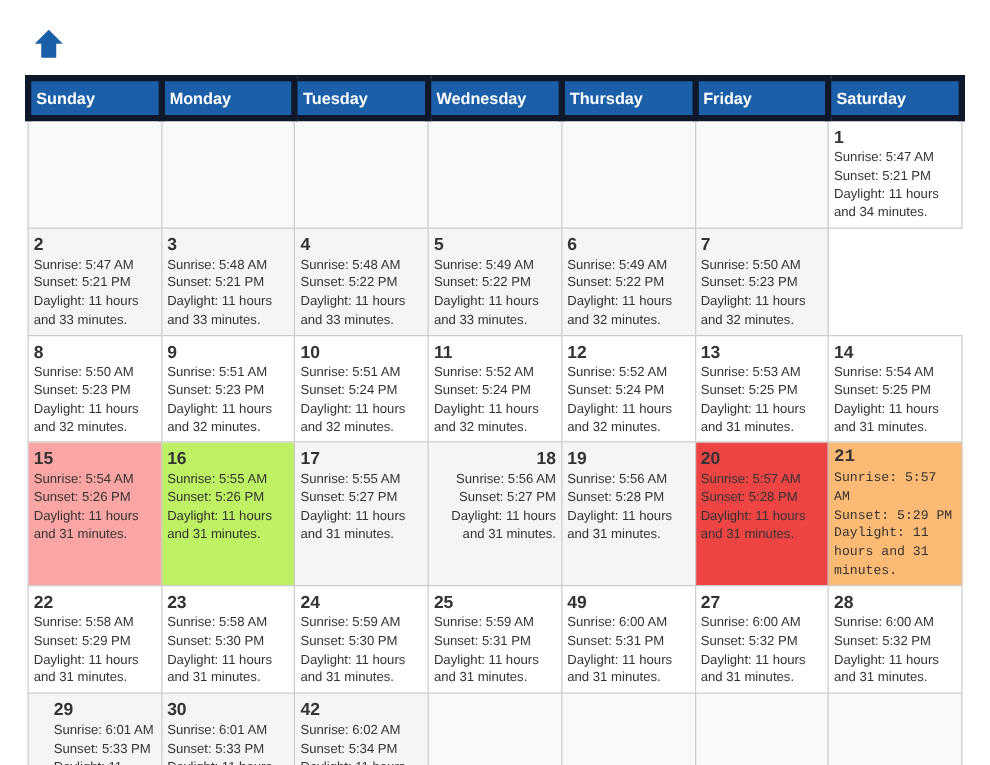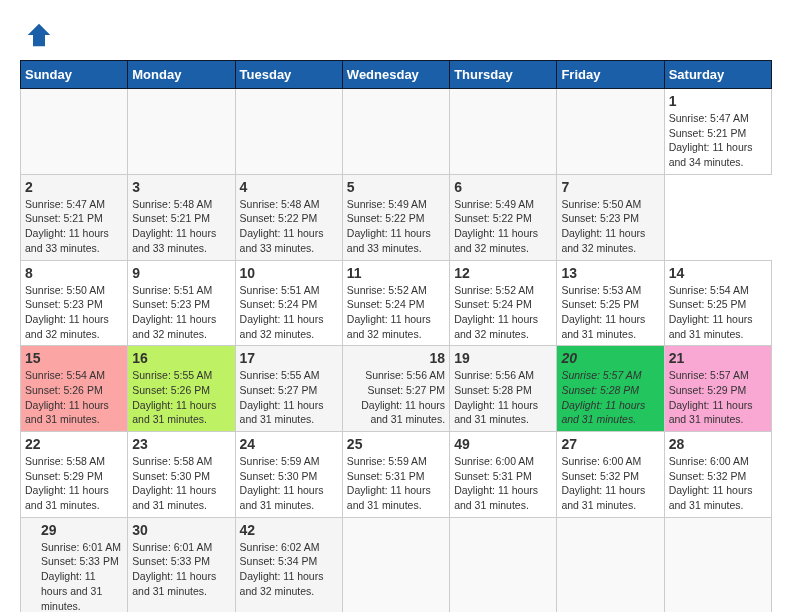--- a/index.html
+++ b/index.html
@@ -51,21 +51,21 @@
       border-collapse: collapse;
       font-size: 11px;
     }
     .calendar th {
       background: #1a5fa8;
       color: white;
       padding: 6px 4px;
       text-align: left;
       font-size: 13px;
       font-weight: bold;
-      border: 1px solid #0f172a;
+      border: 5px solid #0f172a;
     }
     .calendar td {
       border: 1px solid #ccc;
       vertical-align: top;
       padding: 4px;
       width: calc(100% / 7);
       min-height: 80px;
       background: #fff;
     }
     .calendar tr:nth-child(even) td {
@@ -281,29 +281,29 @@
           </div>
         </td>
         <td style="background: rgb(245, 245, 245);">
           <span class="day-number">19</span>
           <div class="day-info">
             Sunrise: 5:56 AM<br>
             Sunset: 5:28 PM<br>
             Daylight: 11 hours and 31 minutes.
           </div>
         </td>
-        <td style="background: #22c55e; font-style: italic;">
+        <td style="background: #ef4444;">
           <span class="day-number">20</span>
           <div class="day-info">
             Sunrise: 5:57 AM<br>
             Sunset: 5:28 PM<br>
             Daylight: 11 hours and 31 minutes.
           </div>
         </td>
-        <td style="background: #f9a8d4;">
+        <td style="background: #fdba74; font-family: Liberation Mono, monospace;">
           <span class="day-number">21</span>
           <div class="day-info">
             Sunrise: 5:57 AM<br>
             Sunset: 5:29 PM<br>
             Daylight: 11 hours and 31 minutes.
           </div>
         </td>
       </tr>
       <tr>
         <td>

